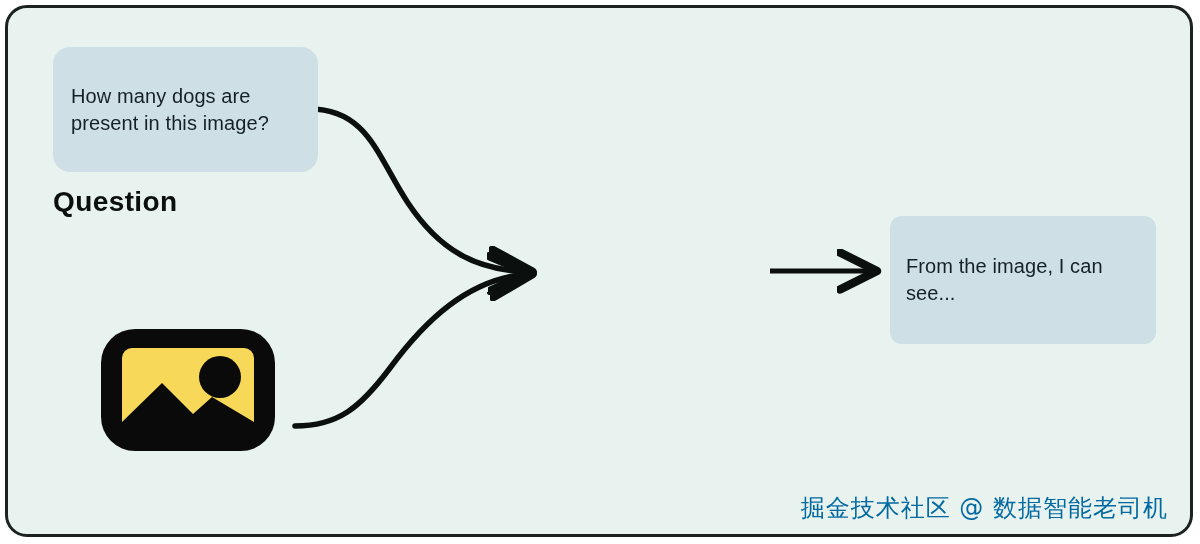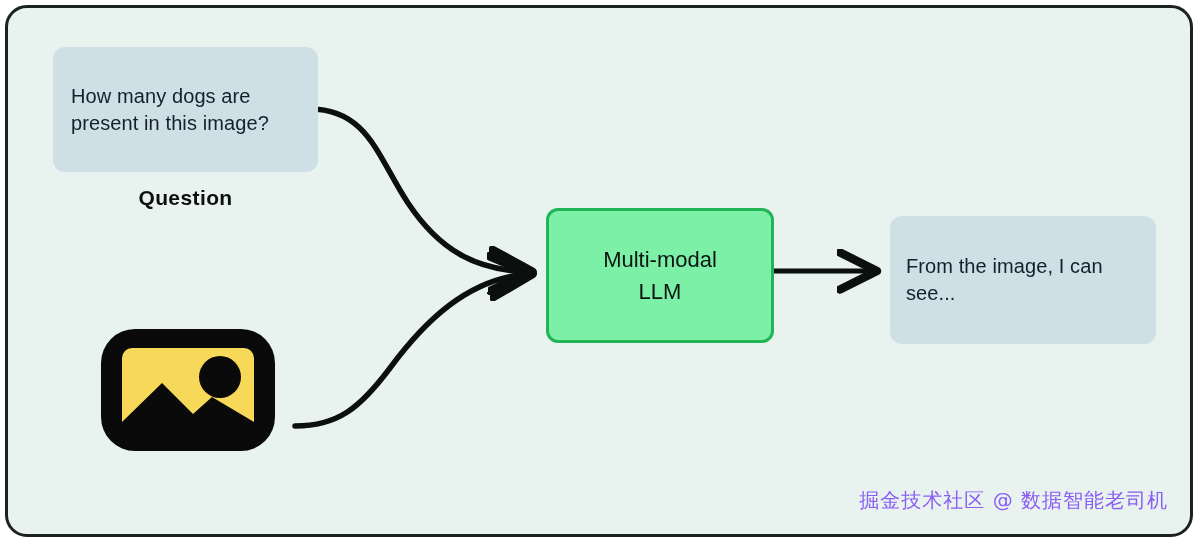--- a/index.html
+++ b/index.html
@@ -42,20 +42,21 @@
     letter-spacing: 0.1px;
   }
   .bubble .txt { padding: 0 16px; }
 
   #question-box {
     left: 45px;
     top: 39px;
     width: 265px;
     height: 125px;
     padding-left: 2px;
+    border-radius: 17px;
   }
 
   #answer-box {
     left: 882px;
     top: 208px;
     width: 266px;
     height: 128px;
   }
 
   
@@ -73,24 +74,23 @@
     justify-content: center;
     text-align: center;
     color: #0d1412;
     font-size: 22px;
     line-height: 1.42;
   }
 
   
   .caption {
     font-weight: bold;
-    font-size: 21px;
+    font-size: 28px;
     color: #0b0f0e;
     letter-spacing: 0.4px;
-    text-align: center;
   }
   #question-caption { left: 45px; top: 178px; width: 265px; }
   #image-caption    { left: 90px; top: 472px; width: 180px; }
 
   
   #image-icon {
     left: 92px;
     top: 320px;
     width: 176px;
     height: 124px;
@@ -99,23 +99,23 @@
   
   #connectors {
     left: 0; top: 0;
     width: 1188px; height: 532px;
     pointer-events: none;
   }
 
   
   #watermark {
     right: 22px;
-    bottom: 20px;
-    font-size: 20px;
-    color: #8b5cf6;
+    bottom: 10px;
+    font-size: 24px;
+    color: #0369a1;
     letter-spacing: 1px;
     white-space: nowrap;
     font-family: "DejaVu Sans", sans-serif;
   }
 </style>
 </head>
 <body>
 
 <div id="canvas" class="abs">
 
@@ -140,26 +140,20 @@
 
   <div id="image-icon" class="abs">
     <svg width="176" height="124" viewBox="0 0 176 124">
       <rect x="1" y="1" width="174" height="122" rx="34" ry="34" fill="#0a0a0a"></rect>
       <path d="M22,30 a10,10 0 0 1 10,-10 h112 a10,10 0 0 1 10,10 v64 h-132 z" fill="#f8d859"></path>
       <circle cx="120" cy="49" r="21" fill="#0a0a0a"></circle>
       <path d="M22,94 L62,55 L93,86 L112,69 L154,94 Z" fill="#0a0a0a"></path>
     </svg>
   </div>
 
-  <div id="llm-node" class="abs">
-    <div>
-      <span>Multi-modal</span><br>
-      <span>LLM</span>
-    </div>
-  </div>
 
   <div id="answer-box" class="abs bubble">
     <span class="txt">From the image, I can see...</span>
   </div>
 
   <div id="watermark" class="abs">掘金技术社区 @ 数据智能老司机</div>
 
 </div>
 
 </body></html>

